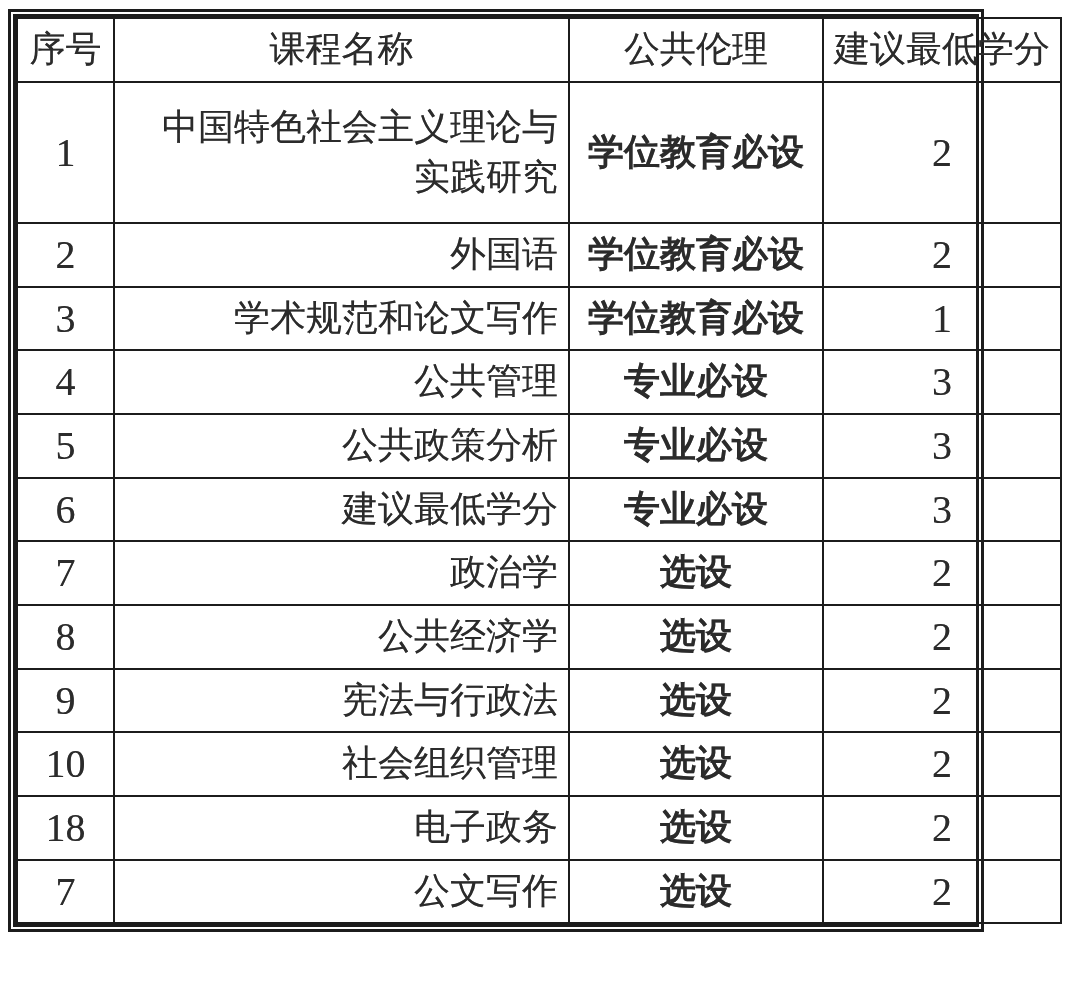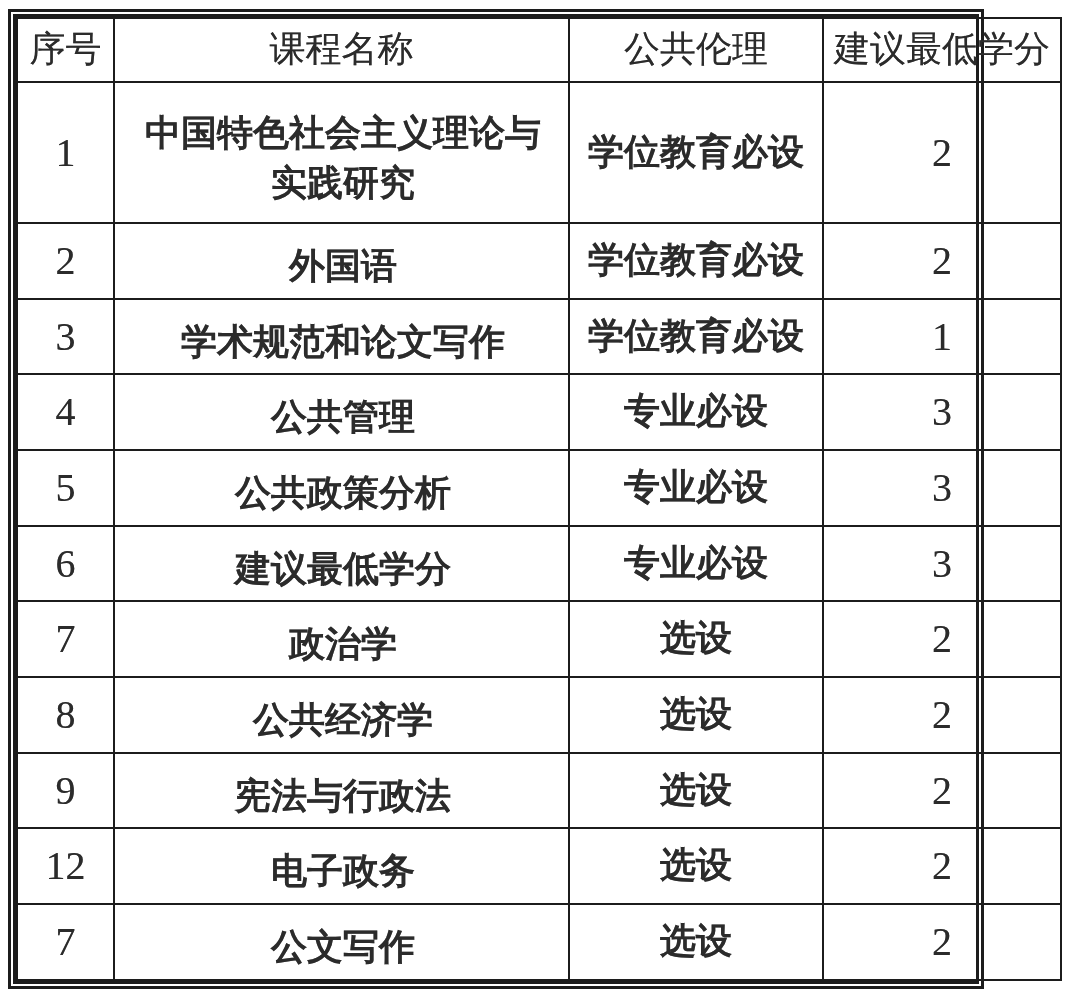--- a/index.html
+++ b/index.html
@@ -42,23 +42,22 @@
   thead tr{ height:64px; }
   tbody tr{ height:62px; }
   tbody tr:first-child{ height:141px; }
   th{ text-align:center; }
   td.c-no, td.c-credit{
     text-align:center;
     font-size:40px;
     line-height:1;
   }
   td.c-name{
-    text-align:center;
-    padding:18px 10px 6px 13px;
-    font-weight:bold;
+    text-align:right;
+    padding:6px 10px 6px 13px;
   }
   td.c-cat{ text-align:center;font-weight:bold; }
 </style>
 </head>
 <body>
 
 <div class="sheet">
   <div class="table-outline">
     <table class="course-table">
       <colgroup>
@@ -124,21 +123,27 @@
     <td class="c-cat">选设</td>
     <td class="c-credit">2</td>
   </tr>
           <tr>
     <td class="c-no">9</td>
     <td class="c-name">宪法与行政法</td>
     <td class="c-cat">选设</td>
     <td class="c-credit">2</td>
   </tr>
           <tr>
-    <td class="c-no">12</td>
+    <td class="c-no">10</td>
+    <td class="c-name">社会组织管理</td>
+    <td class="c-cat">选设</td>
+    <td class="c-credit">2</td>
+  </tr>
+          <tr>
+    <td class="c-no">18</td>
     <td class="c-name">电子政务</td>
     <td class="c-cat">选设</td>
     <td class="c-credit">2</td>
   </tr>
           <tr>
     <td class="c-no">7</td>
     <td class="c-name">公文写作</td>
     <td class="c-cat">选设</td>
     <td class="c-credit">2</td>
   </tr>

